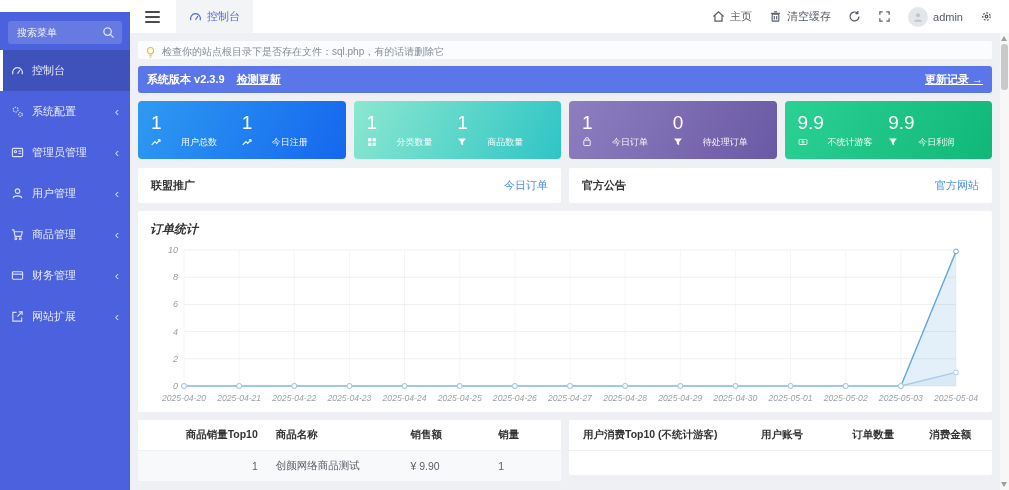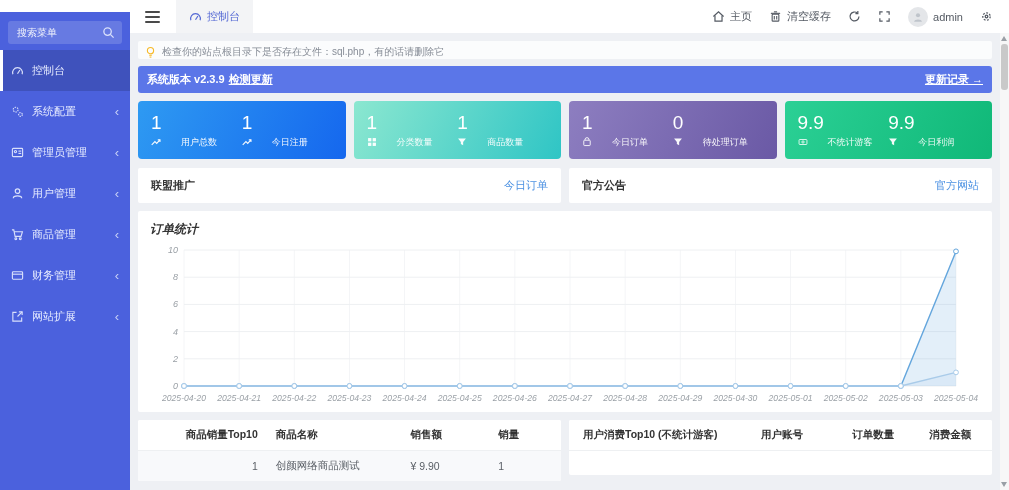--- a/index.html
+++ b/index.html
@@ -25,21 +25,21 @@
   .top-right{margin-left:auto;display:flex;align-items:center;gap:17px;padding-right:16px;font-size:11px;color:#545a63;}
   .tr-item{display:flex;align-items:center;gap:5px;cursor:pointer;}
   .ticon{width:13px;height:13px;display:inline-flex;color:#545a63;}
   .avatar{width:20px;height:20px;border-radius:50%;background:#e4e6e9;display:inline-flex;align-items:center;justify-content:center;color:#bfc4cb;}
 
   
   .content{position:absolute;left:130px;top:33px;right:9px;bottom:0;background:#eef0f4;padding:8px;box-sizing:border-box;}
   .alert{height:18px;display:flex;align-items:flex-end;gap:6px;background:#fbfcfd;border-radius:2px;padding:0 7px;font-size:10px;color:#878d97;}
   .bulb{width:11px;height:13px;display:inline-flex;color:#f7ba2a;flex:none;}
   .banner{margin-top:7px;height:27px;background:#5b76e8;border-radius:3px;display:flex;align-items:center;padding:0 9px;color:#fff;font-size:11px;font-weight:bold;}
-  .banner .lk{text-decoration:underline;cursor:pointer;margin-left:4px;}
+  .banner .lk{text-decoration:underline;cursor:pointer;margin-left:12px;}
   .banner .right{margin-left:auto;text-decoration:underline;cursor:pointer;}
 
   .cards{display:flex;gap:8px;margin-top:8px;}
   .card{flex:1;height:58px;border-radius:4px;color:#fff;display:flex;padding:7px 13px;box-sizing:border-box;}
   .card .half{flex:1;display:flex;flex-direction:column;justify-content:center;gap:3px;}
   .card .val{font-size:19px;line-height:21px;}
   .card .lbl{font-size:9px;display:flex;align-items:center;gap:20px;opacity:.95;}
   .cicon{width:10px;height:10px;display:inline-flex;color:#fff;flex:none;}
   .card.blue{background:linear-gradient(115deg,#2e9af2,#1567ee);}
   .card.teal{background:linear-gradient(115deg,#8be7d0,#2fc5c5);}

